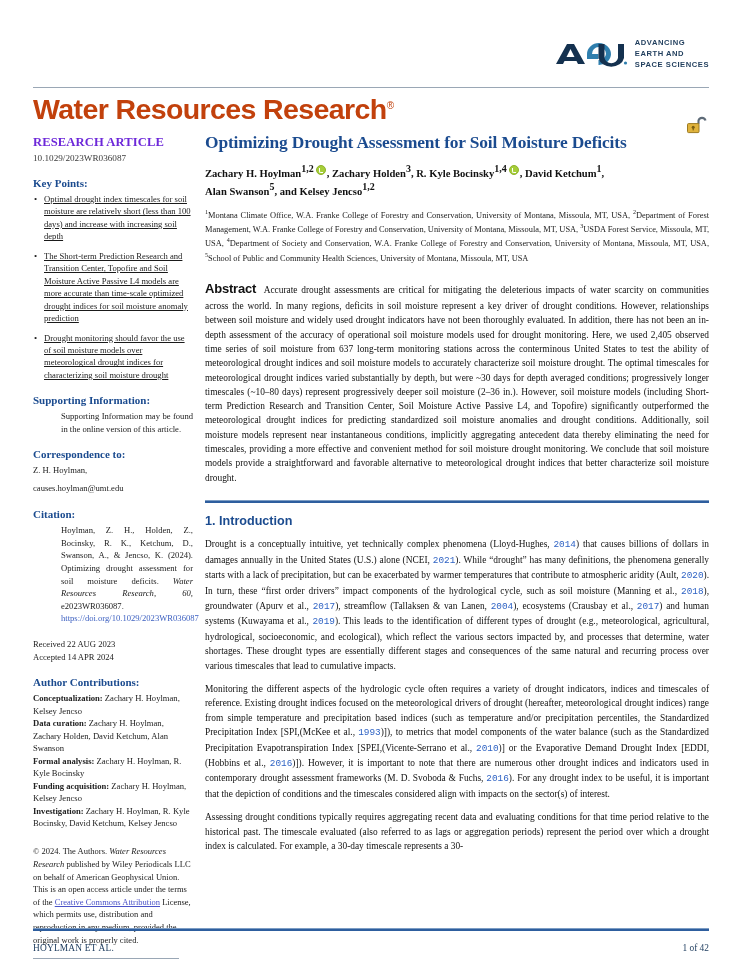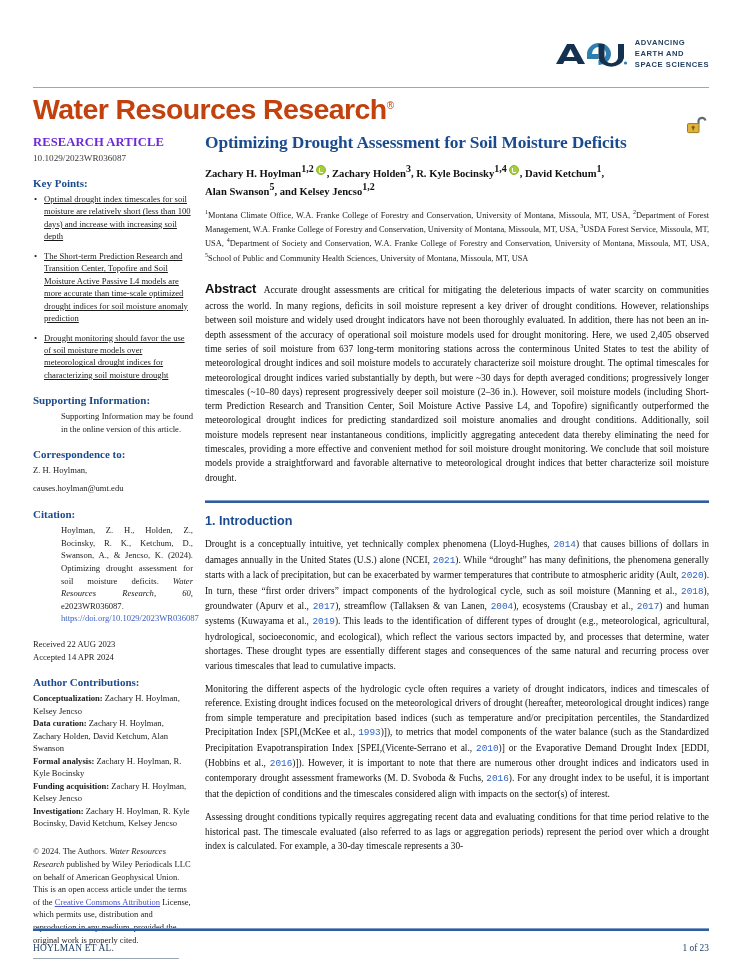--- a/index.html
+++ b/index.html
@@ -183,15 +183,15 @@
 
     <h2 class="sec-head">1. Introduction</h2>
 
     <p class="body-p" id="p0"><span>Drought is a conceptually intuitive, yet technically complex phenomena (Lloyd-Hughes, </span><span class="cit">2014</span><span>) that causes billions of dollars in damages annually in the United States (U.S.) alone (NCEI, </span><span class="cit">2021</span><span>). While “drought” has many definitions, the phenomena generally starts with a lack of precipitation, but can be exacerbated by warmer temperatures that contribute to atmospheric aridity (Ault, </span><span class="cit">2020</span><span>). In turn, these “first order drivers” impact components of the hydrological cycle, such as soil moisture (Manning et al., </span><span class="cit">2018</span><span>), groundwater (Apurv et al., </span><span class="cit">2017</span><span>), streamflow (Tallaksen &amp; van Lanen, </span><span class="cit">2004</span><span>), ecosystems (Crausbay et al., </span><span class="cit">2017</span><span>) and human systems (Kuwayama et al., </span><span class="cit">2019</span><span>). This leads to the identification of different types of drought (e.g., meteorological, agricultural, hydrological, socioeconomic, and ecological), which reflect the various sectors impacted by, and processes that determine, water shortages. These drought types are essentially different stages and consequences of the same natural and recurring process over various timescales that lead to cumulative impacts.</span></p>
     <p class="body-p" id="p1"><span>Monitoring the different aspects of the hydrologic cycle often requires a variety of drought indicators, indices and timescales of reference. Existing drought indices focused on the meteorological drivers of drought (hereafter, meteorological drought indices) range from simple temperature and precipitation based indices (such as temperature and/or precipitation percentiles, the Standardized Precipitation Index [SPI,(McKee et al., </span><span class="cit">1993</span><span>)]), to metrics that model components of the water balance (such as the Standardized Precipitation Evapotranspiration Index [SPEI,(Vicente-Serrano et al., </span><span class="cit">2010</span><span>)] or the Evaporative Demand Drought Index [EDDI, (Hobbins et al., </span><span class="cit">2016</span><span>)]). However, it is important to note that there are numerous other drought indices and indicators used in contemporary drought assessment frameworks (M. D. Svoboda &amp; Fuchs, </span><span class="cit">2016</span><span>). For any drought index to be useful, it is important that the depiction of conditions and the timescales considered align with impacts on the sector(s) of interest.</span></p>
     <p class="body-p" id="p2"><span>Assessing drought conditions typically requires aggregating recent data and evaluating conditions for that time period relative to the historical past. The timescale evaluated (also referred to as lags or aggregation periods) represent the period over which a drought index is calculated. For example, a 30-day timescale represents a 30-</span></p>
   </div>
 
   <div class="foot-rule"></div>
   <div class="foot-left">HOYLMAN ET AL.</div>
-  <div class="foot-right">1 of 23</div>
+  <div class="foot-right">1 of 42</div>
 
 </div>
 
 </body></html>

